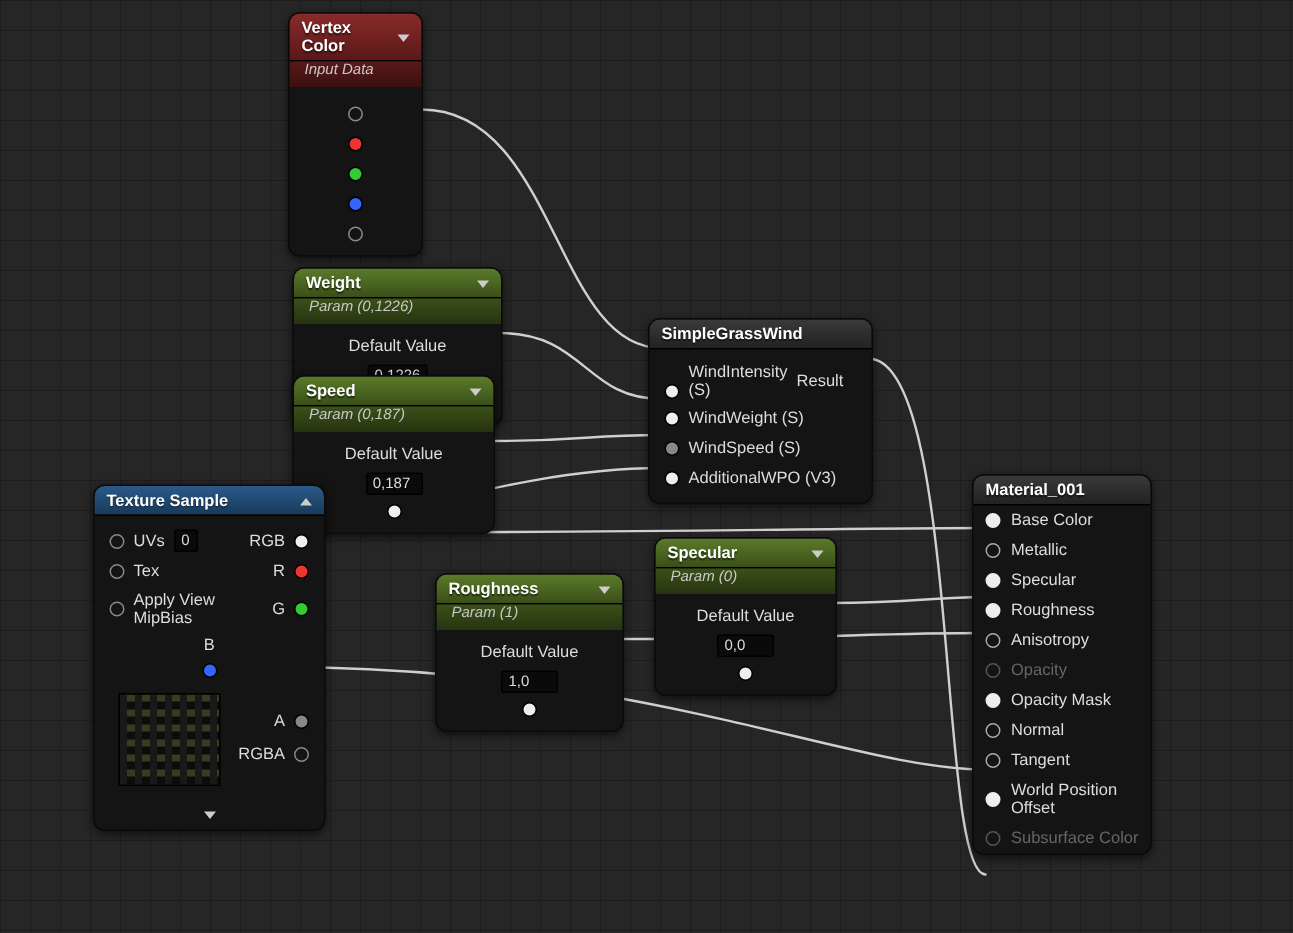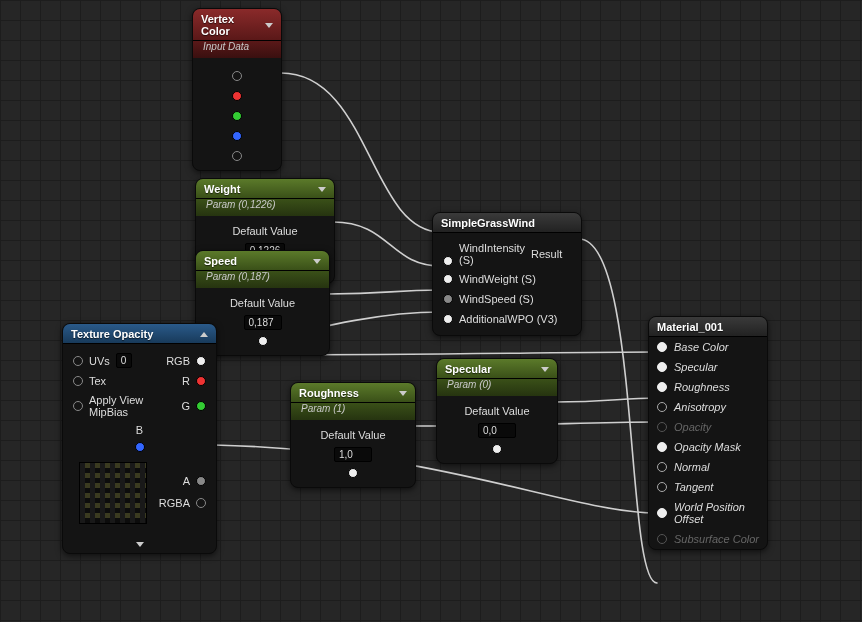--- a/index.html
+++ b/index.html
@@ -83,21 +83,21 @@
     border: 1px solid #000;
   }
   .footer-chev { text-align: center; padding: 2px 0 4px; }
   .material { position: absolute; }
   .material .mrow {
     display: flex; align-items: center; gap: 7px; padding: 4px 8px;
   }
   .material .mpin { width: 10px; height: 10px; border-radius: 50%; border: 1.5px solid #aaa; flex: none; }
   .material .mpin.filled { background: #eee; border-color: #eee; }
   .material .mpin.dim { border-color: #555; }
-  .material .mlbl { font-size: 11px; color: #ddd; font-style: italic; }
+  .material .mlbl { font-size: 11px; color: #ddd; }
   .material .mlbl.dim { color: #666; }
 </style>
 </head>
 <body>
 
 <svg class="wires">
   <g stroke="#cfcfcf" stroke-width="1.6" fill="none" stroke-linecap="round">
     <path d="M281,73 C370,73 370,232 441,232"></path>
     <path d="M333,222 C390,222 390,266 441,266"></path>
     <path d="M328,294 C390,294 390,290 441,290"></path>
@@ -160,21 +160,21 @@
     <div class="row right">
       <span class="lbl">Default Value</span>
       <span class="input-box">0,187</span>
       <span class="pin white"></span>
     </div>
   </div>
 </div>
 
 <div class="node" style="left:62px; top:323px; width:155px;">
   <div class="header blue">
-    <span>Texture Opacity</span>
+    <span>Texture Sample</span>
     <span class="chev up"></span>
   </div>
   <div class="body">
     <div class="row split">
       <span style="display:flex;align-items:center;gap:6px;">
         <span class="pin hollow"></span>
         <span class="lbl">UVs</span>
         <span class="input-box" style="min-width:16px;">0</span>
       </span>
       <span style="display:flex;align-items:center;gap:6px;">
@@ -286,20 +286,24 @@
 <div class="node material" style="left:648px; top:316px; width:120px;">
   <div class="header dark">
     <span>Material_001</span>
   </div>
   <div id="material-pins">
       <div class="mrow">
         <span class="mpin filled"></span>
         <span class="mlbl">Base Color</span>
       </div>
       <div class="mrow">
+        <span class="mpin"></span>
+        <span class="mlbl">Metallic</span>
+      </div>
+      <div class="mrow">
         <span class="mpin filled"></span>
         <span class="mlbl">Specular</span>
       </div>
       <div class="mrow">
         <span class="mpin filled"></span>
         <span class="mlbl">Roughness</span>
       </div>
       <div class="mrow">
         <span class="mpin"></span>
         <span class="mlbl">Anisotropy</span>

